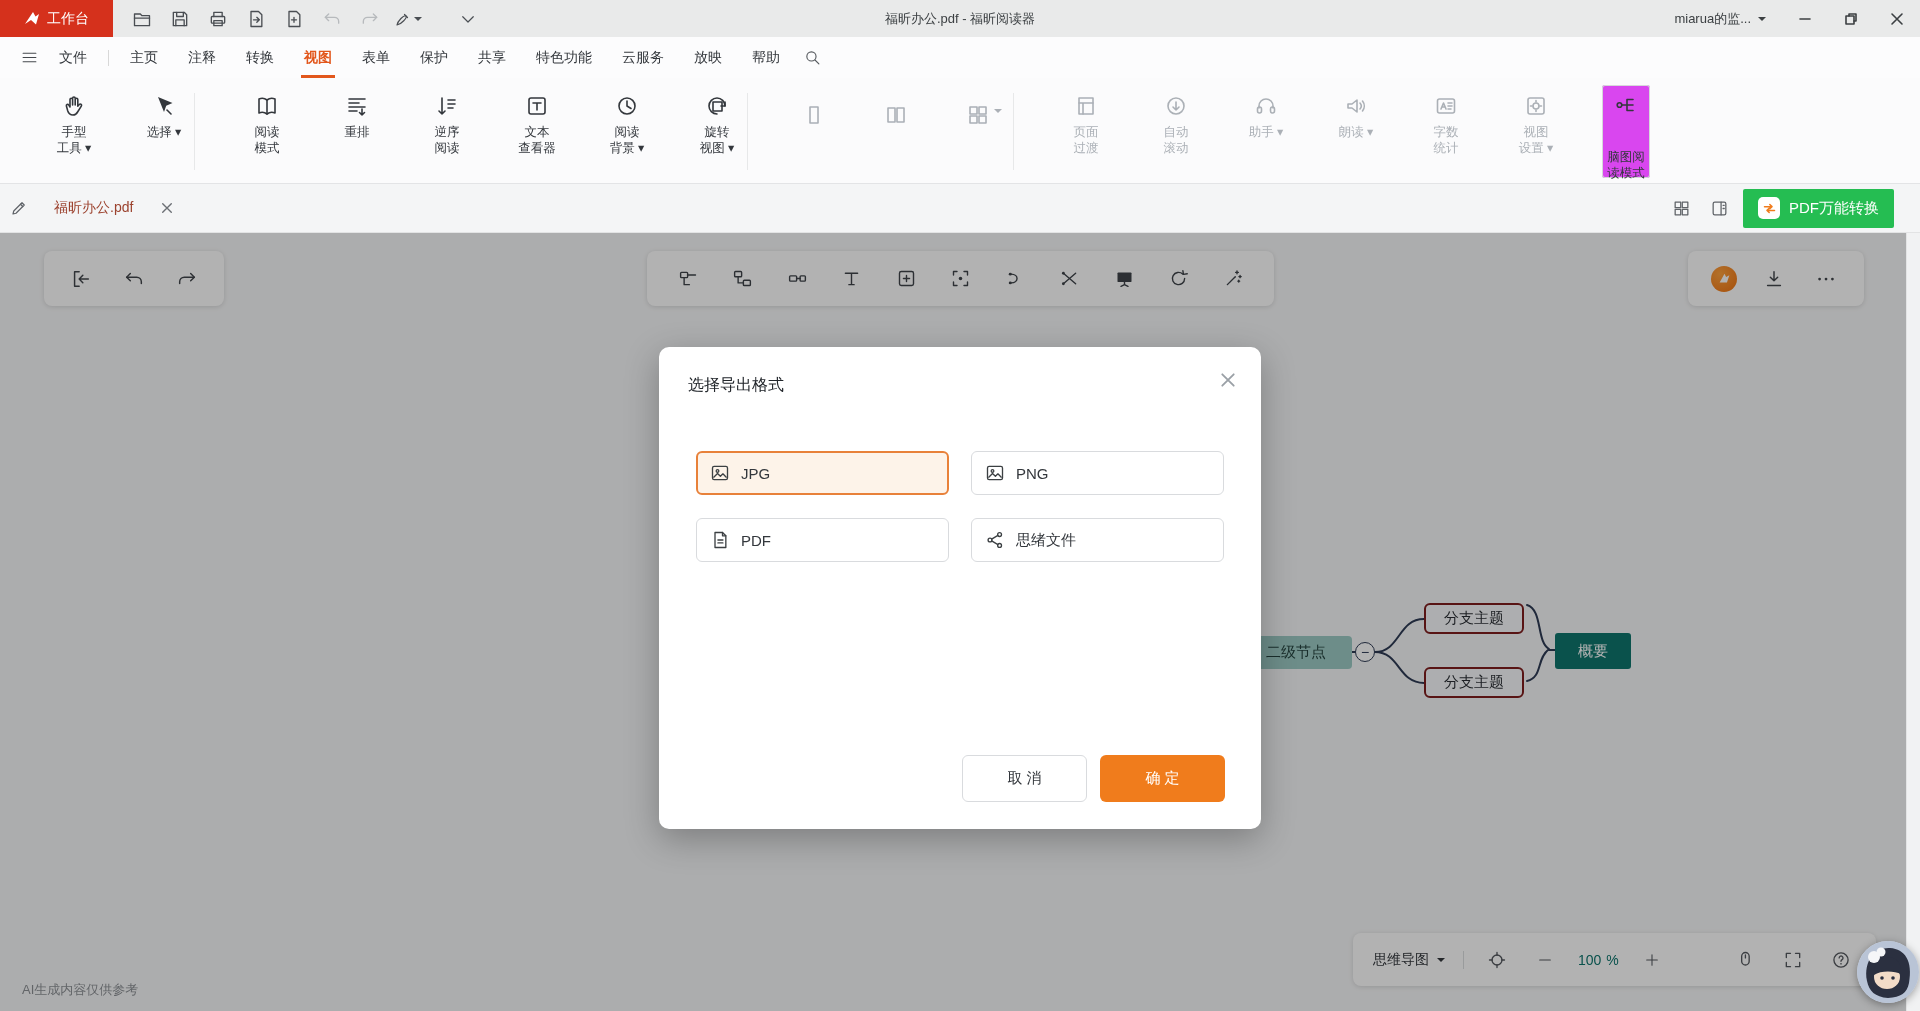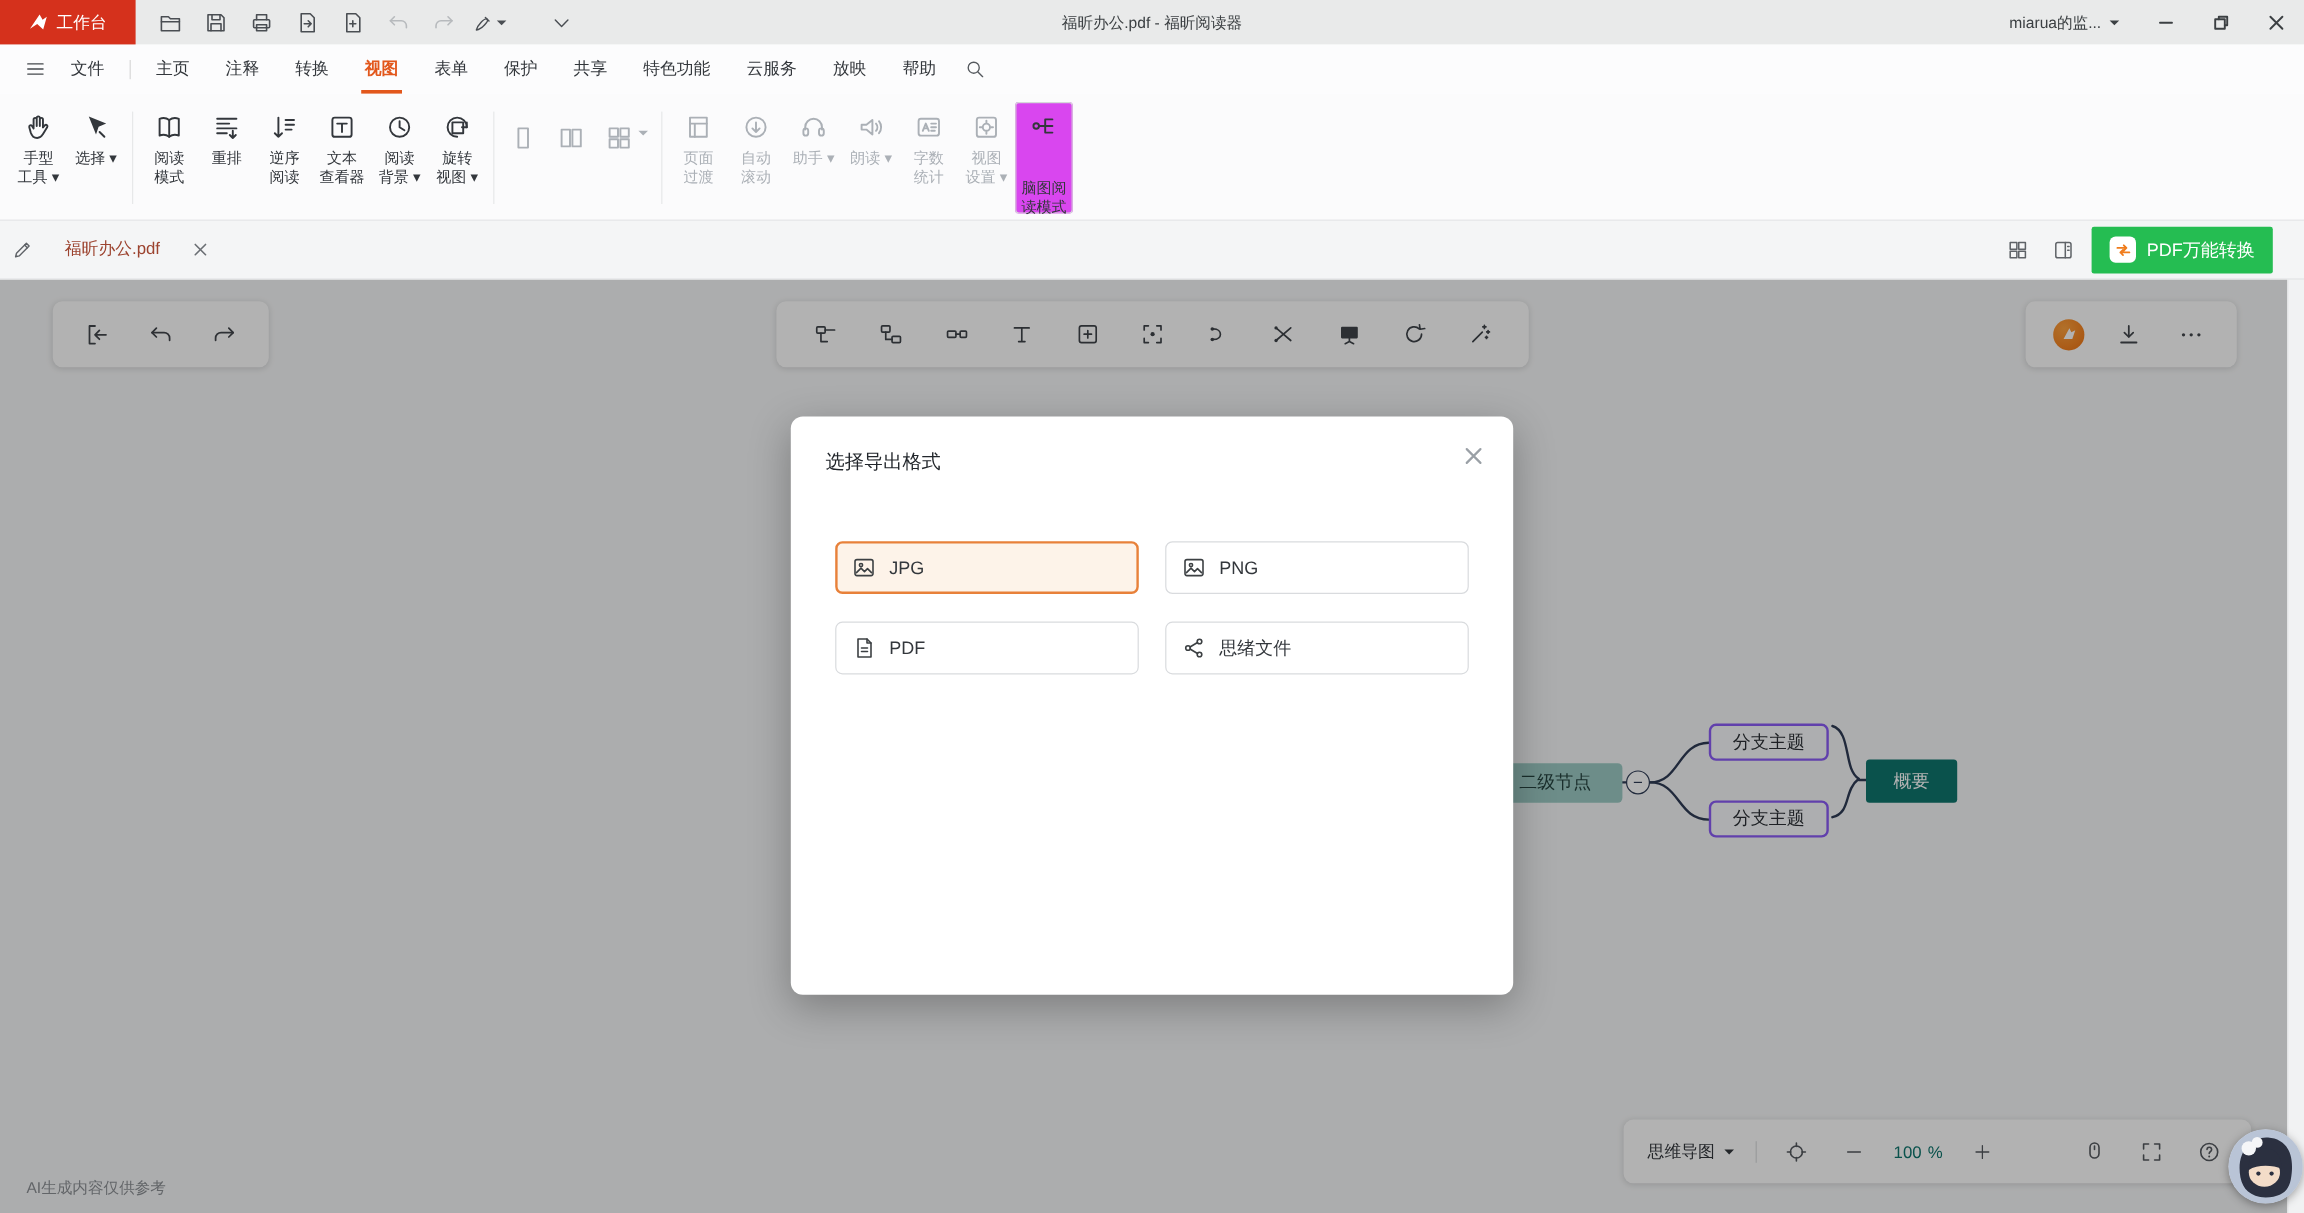--- a/index.html
+++ b/index.html
@@ -25,21 +25,21 @@
   .menubar { position:absolute; top:37px; left:0; right:0; height:41px; background:#fcfcfd; display:flex; align-items:center; padding-left:14px; z-index:29; }
   .mb-burger { width:30px; height:41px; display:flex; align-items:center; justify-content:center; color:#44484d; }
   .mb-item { padding:0 15px; height:41px; line-height:41px; font-size:14px; color:#33373c; position:relative; white-space:nowrap; }
   .mb-item.active { color:#e2571c; font-weight:bold; }
   .mb-item.active::after { content:""; position:absolute; left:12px; right:12px; bottom:0; height:3px; background:#e2571c; }
   .mb-div { width:1px; height:16px; background:#d8d8d8; margin:0 6px; }
   .mb-search { width:34px; height:41px; display:flex; align-items:center; justify-content:center; color:#55595e; }
 
   
   .ribbon { position:absolute; top:78px; left:0; right:0; height:106px; background:#fbfbfc; border-bottom:1px solid #e3e4e6; display:flex; align-items:stretch; padding:7px 8px 5px; z-index:28; }
-  .rb-item { min-width:48px; padding:5px 5px 3px; border-radius:3px; display:flex; flex-direction:column; align-items:center; gap:5px; color:#33373c; }
+  .rb-item { min-width:48px; padding:5px 5px 3px; border-radius:3px; display:flex; flex-direction:column; align-items:center; gap:5px; color:#33373c;margin-left:42px; }
   .rb-item .ric { width:26px; height:26px; display:flex; align-items:center; justify-content:center; margin-top:3px; }
   .rb-label { font-size:12.5px; line-height:16px; text-align:center; white-space:pre-line; }
   .rb-item.dis { color:#abb0b6; }
   .rb-item.active { background:#d946ef; box-shadow:inset 0 0 0 1px #d6d8da;gap:32px; }
   .rb-div { width:1px; background:#e7e8e9; margin:8px 6px; }
   .rb-iconly { justify-content:flex-start; padding-top:14px; flex-direction:row; align-items:flex-start; gap:3px; min-width:40px; }
 
   
   .tabbar { position:absolute; top:184px; left:0; right:0; height:49px; background:#f4f5f6; border-bottom:1px solid #e2e3e4; display:flex; align-items:center; z-index:27; }
   .tb-pencil { width:38px; height:49px; display:flex; align-items:center; justify-content:center; color:#5f6368; }
@@ -59,21 +59,21 @@
   .card { position:absolute; background:#fff; border-radius:8px; box-shadow:0 1px 5px rgba(0,0,0,.13); }
   .tl-card { left:44px; top:18px; width:180px; height:55px; display:flex; align-items:center; justify-content:space-around; padding:0 10px; color:#43474c; }
   .ct-card { left:647px; top:18px; width:627px; height:55px; display:flex; align-items:center; justify-content:space-between; padding:0 26px; color:#3f444a; }
   .tr-card { left:1688px; top:18px; width:176px; height:55px; display:flex; align-items:center; justify-content:space-around; padding:0 12px; color:#43474c; }
   .mini-btn { width:30px; height:30px; display:flex; align-items:center; justify-content:center; border-radius:4px; }
   .badge { width:26px; height:26px; border-radius:50%; background:radial-gradient(circle at 35% 30%, #ffa23e, #ef7312); display:flex; align-items:center; justify-content:center; color:#fff; }
 
   
   .mm-node { position:absolute; display:flex; align-items:center; justify-content:center; font-size:15px; }
   .mm-secondary { left:1240px; top:403px; width:112px; height:33px; background:#9ccbc5; color:#26433f; border-radius:4px; }
-  .mm-branch { width:100px; height:31px; background:#f8fafc; border:2px solid #8b5cf6; border-radius:6px; color:#2b2f35; }
+  .mm-branch { width:100px; height:31px; background:#f8fafc; border:2px solid #7f1d1d; border-radius:6px; color:#2b2f35; }
   .mm-branch.top { left:1424px; top:370px; }
   .mm-branch.bot { left:1424px; top:434px; }
   .mm-summary { left:1555px; top:400px; width:76px; height:36px; background:#0f766e; color:#fff; border-radius:3px; }
   .mm-collapse { position:absolute; left:1355px; top:409px; width:20px; height:20px; border:1.6px solid #2e3b55; border-radius:50%; background:#fff; color:#2e3b55; display:flex; align-items:center; justify-content:center; font-size:14px; line-height:1; }
   .mm-lines { position:absolute; inset:0; pointer-events:none; }
 
   
   .st-card { left:1353px; top:700px; width:523px; height:53px; display:flex; align-items:center; gap:18px; padding:0 20px; color:#55595f; }
   .st-mode { display:flex; align-items:center; gap:8px; font-size:14px; color:#33373c; }
   .v-div { width:1px; height:18px; background:#dcdee0; }
@@ -670,20 +670,24 @@
             <circle cx="6" cy="12" r="2.3"></circle>
             <circle cx="17.5" cy="5.5" r="2.3"></circle>
             <circle cx="17.5" cy="18.5" r="2.3"></circle>
             <path d="M8 11l7.5-4.5M8 13l7.5 4.5"></path>
           </svg>
         </span>
       <span>思绪文件</span>
     </div>
   </div>
 
+  <div class="dlg-actions">
+    <div class="btn btn-cancel">取 消</div>
+    <div class="btn btn-ok">确 定</div>
+  </div>
 </div>
 
 <div class="avatar">
   <svg width="62" height="62" viewBox="0 0 62 62">
     <circle cx="31" cy="31" r="31" fill="#b9c4d6" stroke="none"></circle>
     <path d="M10 40 C6 18 20 6 33 7 C48 8 56 20 52 42 C50 52 44 56 31 57 C18 56 12 50 10 40 Z" fill="#2b3040" stroke="none"></path>
     <ellipse cx="30" cy="36" rx="13" ry="12" fill="#f3dcc8" stroke="none"></ellipse>
     <path d="M17 34 C16 22 24 16 31 16 C40 16 45 23 44 33 C38 30 24 29 17 34 Z" fill="#2b3040" stroke="none"></path>
     <circle cx="25" cy="37" r="1.8" fill="#2b3040" stroke="none"></circle>
     <circle cx="36" cy="37" r="1.8" fill="#2b3040" stroke="none"></circle>

